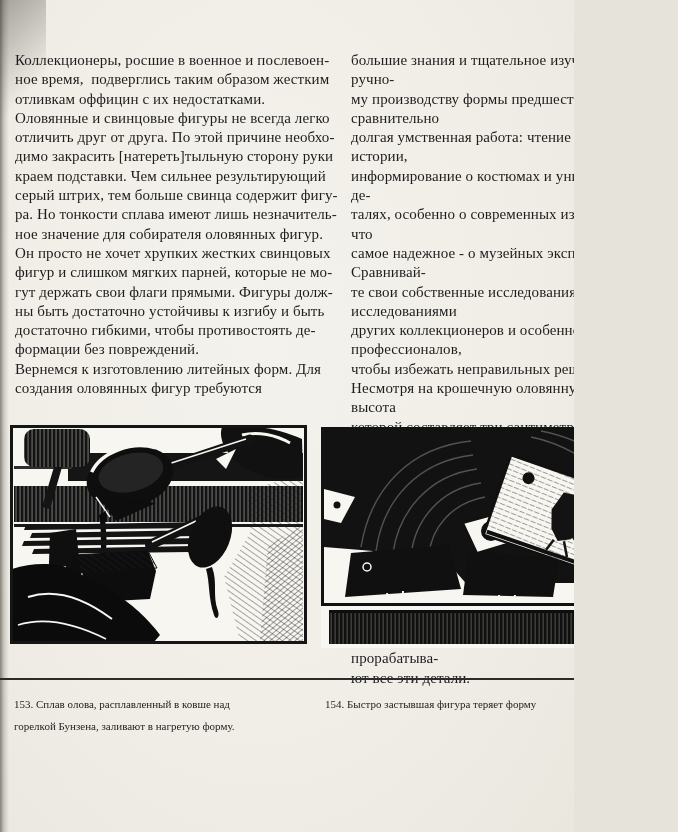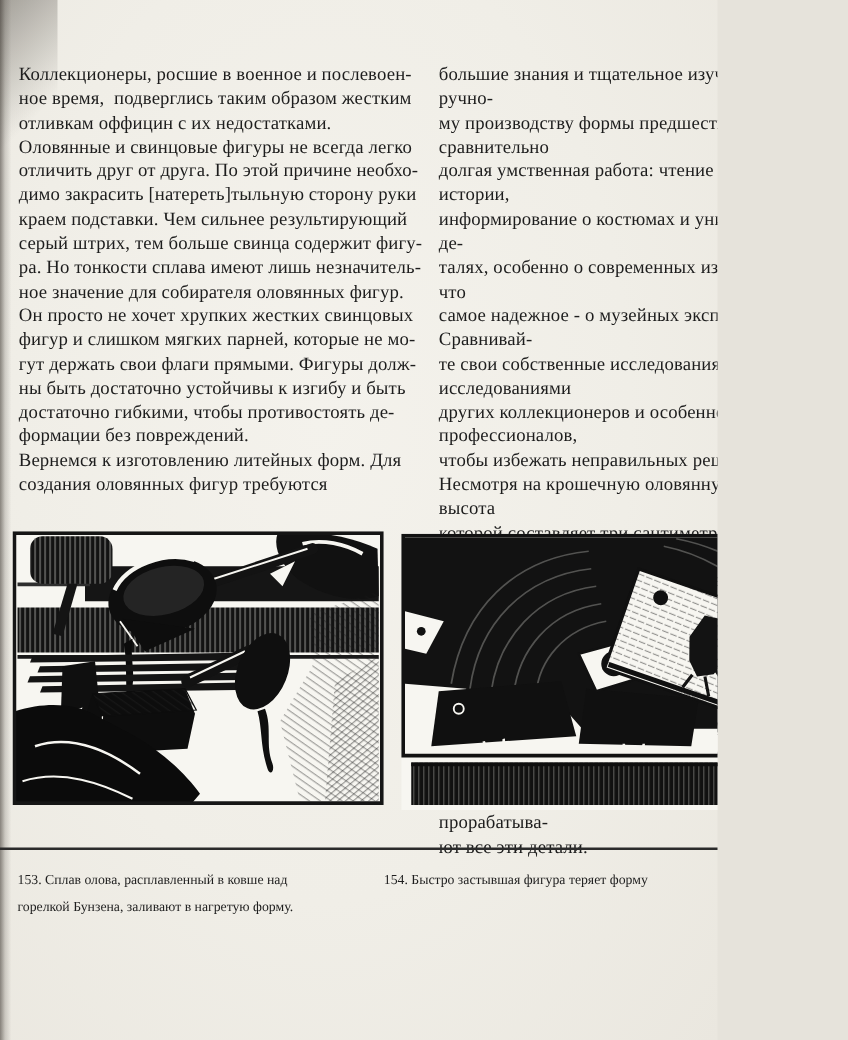--- a/index.html
+++ b/index.html
@@ -45,21 +45,21 @@
   .pageno{
     position:absolute;left:634px;top:669px;
     font-size:13.5px;color:#2a2a2a;letter-spacing:1px;
   }
   .caption{
     position:absolute;top:694px;
     font-size:11px;line-height:21.5px;
     white-space:pre-wrap;color:#1e1e1e;
   }
   .caption-153{left:14px;width:326px;}
-  .caption-154{left:307px;width:348px;}
+  .caption-154{left:325px;width:348px;}
 </style>
 </head>
 <body>
 
 <div class="page">
   <div class="scan-edge"></div>
   <div class="scan-corner"></div>
 
   <div class="col col-left">Коллекционеры, росшие в военное и послевоен-
 ное время,  подверглись таким образом жестким

